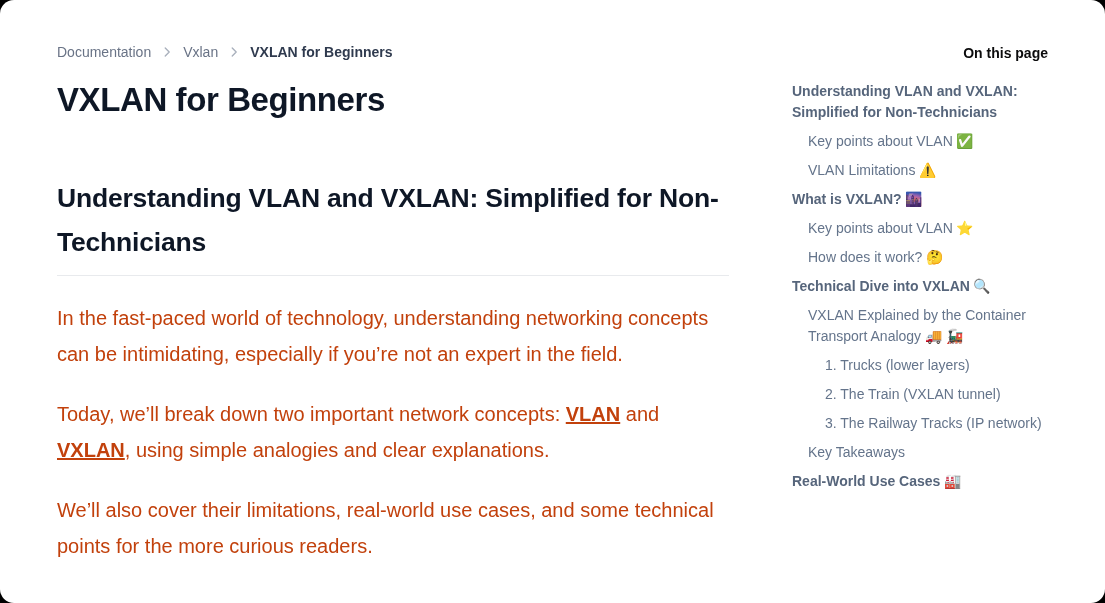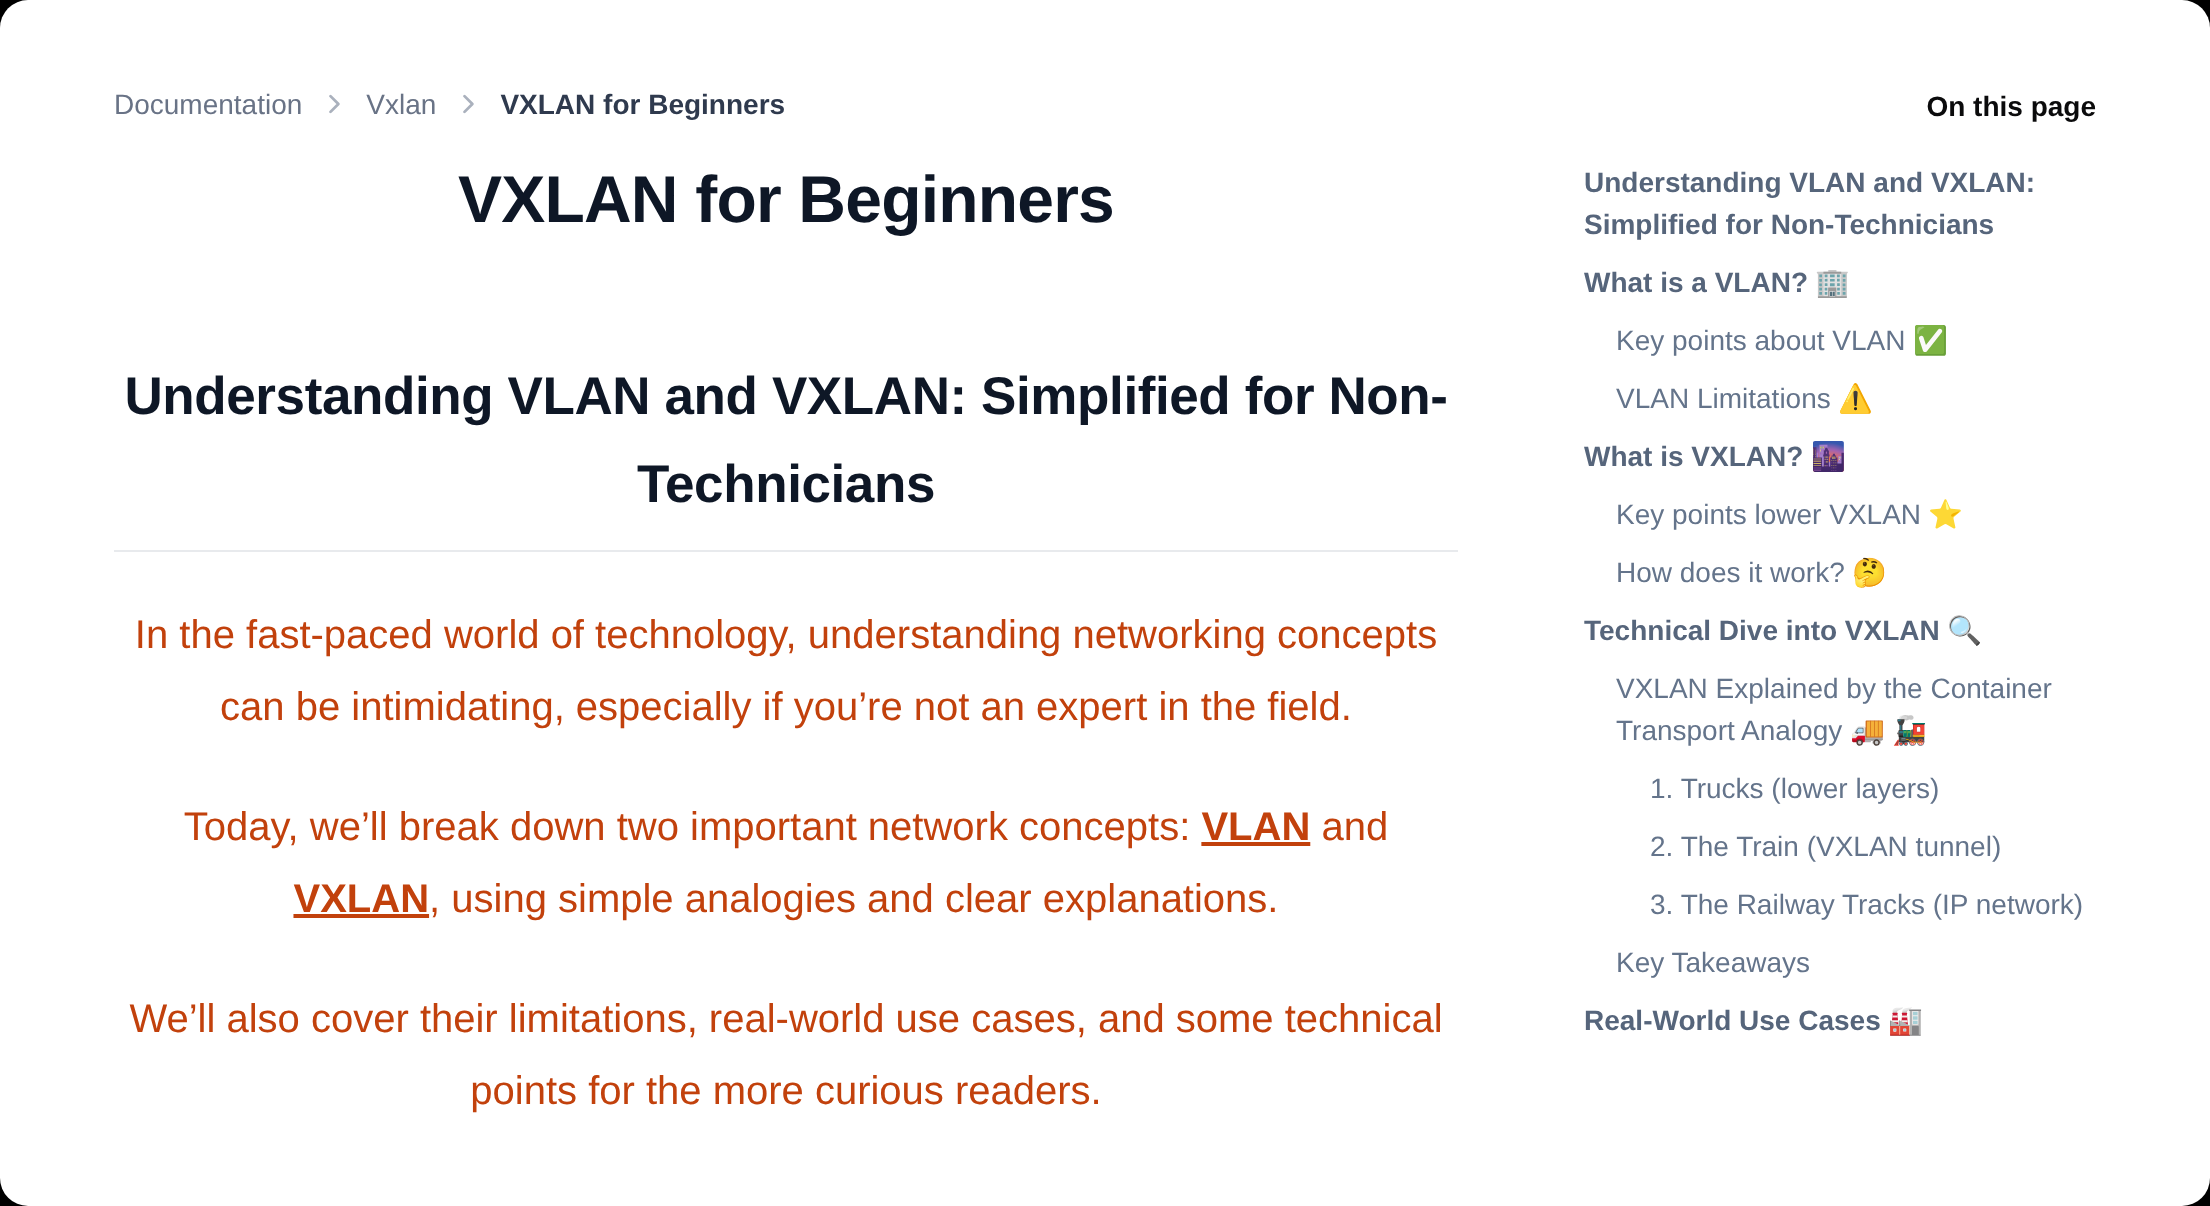--- a/index.html
+++ b/index.html
@@ -15,21 +15,20 @@
     background: #ffffff;
     border-radius: 14px;
     overflow: hidden;
   }
   
   .content {
     position: absolute;
     left: 57px;
     top: 44px;
     width: 672px;
-    text-align: center;
   }
   .breadcrumb {
     display: flex;
     align-items: center;
     gap: 9px;
     font-size: 14px;
     color: #697386;
   }
   .breadcrumb .crumb { cursor: pointer; }
   .breadcrumb .crumb.current {
@@ -125,25 +124,24 @@
 
     <p>We’ll also cover their limitations, real-world use cases, and some technical points for the more curious readers.</p>
 
 
   </main>
 
   <aside class="toc">
     <div class="toc-title">On this page</div>
 
     <a class="toc-item l1">Understanding VLAN and VXLAN: Simplified for Non-Technicians</a>
-    <a class="toc-item l1">What is a VLAN? 🏢</a>
     <a class="toc-item l2">Key points about VLAN ✅</a>
     <a class="toc-item l2">VLAN Limitations ⚠️</a>
     <a class="toc-item l1">What is VXLAN? 🌆</a>
-    <a class="toc-item l2">Key points lower VXLAN ⭐</a>
+    <a class="toc-item l2">Key points about VLAN ⭐</a>
     <a class="toc-item l2">How does it work? 🤔</a>
     <a class="toc-item l1">Technical Dive into VXLAN 🔍</a>
     <a class="toc-item l2">VXLAN Explained by the Container Transport Analogy 🚚 🚂</a>
     <a class="toc-item l3">1. Trucks (lower layers)</a>
     <a class="toc-item l3">2. The Train (VXLAN tunnel)</a>
     <a class="toc-item l3">3. The Railway Tracks (IP network)</a>
     <a class="toc-item l2">Key Takeaways</a>
     <a class="toc-item l1">Real-World Use Cases 🏭</a>
   </aside>
 

